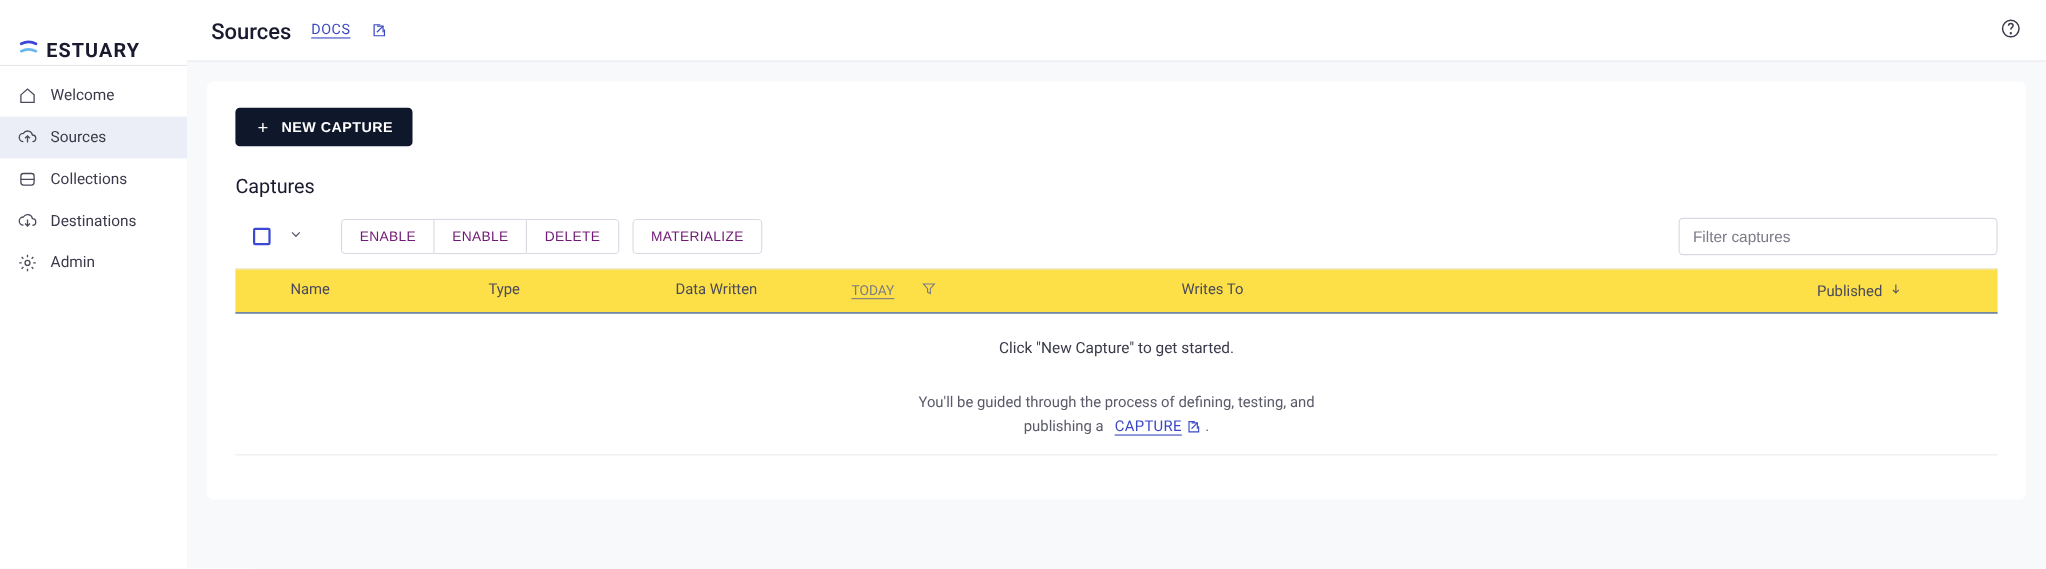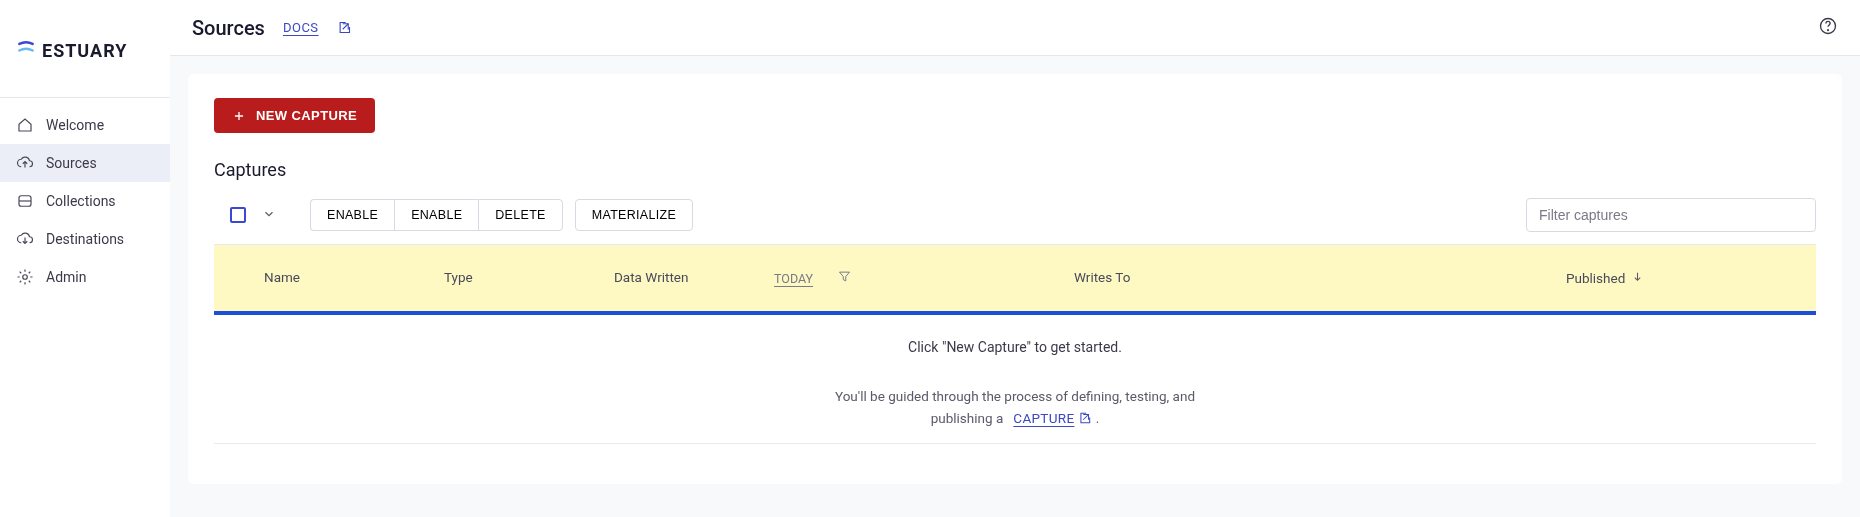--- a/index.html
+++ b/index.html
@@ -20,24 +20,23 @@
     }
     .sidebar-col {
       width: 170px;
       background: #ffffff;
       display: flex;
       flex-direction: column;
     }
     .logo-area {
       height: 60px;
       display: flex;
-      align-items: flex-start;
+      align-items: flex-end;
       padding: 0 16px;
       border-bottom: 1px solid #e5e7eb;
-      margin-top: 38px;
     }
     .logo {
       display: flex;
       align-items: center;
       gap: 6px;
       font-weight: 700;
       font-size: 18px;
       letter-spacing: 1px;
       color: #1a1a2e;
     }
@@ -119,21 +118,21 @@
     .content-area {
       padding: 18px;
       flex: 1;
     }
     .card {
       background: #ffffff;
       border-radius: 6px;
       padding: 24px 26px 40px 26px;
     }
     .new-capture-btn {
-      background: #b91c1c;
+      background: #0f172a;
       color: #ffffff;
       border: none;
       border-radius: 4px;
       padding: 10px 18px;
       font-size: 13px;
       font-weight: 600;
       letter-spacing: 0.4px;
       display: inline-flex;
       align-items: center;
       gap: 10px;
@@ -183,21 +182,21 @@
       stroke: #5a5a6a;
       fill: none;
       stroke-width: 2;
     }
     .btn-group {
       display: inline-flex;
       margin-left: 16px;
     }
     .action-btn {
       background: #ffffff;
-      color: #000000;
+      color: #701a75;
       border: 1px solid #d8dae3;
       padding: 8px 16px;
       font-size: 12.5px;
       font-weight: 500;
       letter-spacing: 0.3px;
       cursor: pointer;
     }
     .btn-group .action-btn:not(:last-child) {
       border-right: none;
     }
@@ -221,24 +220,24 @@
       width: 290px;
       font-size: 14px;
       color: #4a4a5a;
       outline: none;
     }
     .filter-input::placeholder {
       color: #7a7a88;
     }
     .table-header {
       display: flex;
-      background: #fef9c3;
+      background: #fde047;
       border-top: 1px solid #e9eaf0;
-      border-bottom: 4px solid #1d4ed8;
-      padding: 24px 0;
+      border-bottom: 1px solid #1d4ed8;
+      padding: 10px 0;
       font-size: 13.5px;
       color: #4a4a5a;
     }
     .col-checkbox { width: 50px; }
     .col-name { width: 180px; padding-left: 0; }
     .col-type { width: 170px; }
     .col-data { width: 160px; }
     .col-data-filter { display: flex; align-items: center; gap: 24px; width: 300px; }
     .today-link {
       color: #7a7a88;
@@ -248,21 +247,21 @@
       cursor: pointer;
     }
     .funnel-icon svg {
       width: 15px;
       height: 15px;
       stroke: #7a7a88;
       fill: none;
       stroke-width: 1.6;
     }
     .col-writes { flex: 1; }
-    .col-published { width: 250px; display: flex; align-items: center; gap: 6px; }
+    .col-published { width: 250px; display: flex; align-items: center; gap: 6px; justify-content: center; }
     .sort-arrow svg {
       width: 13px;
       height: 13px;
       stroke: #5a5a6a;
       fill: none;
       stroke-width: 2;
     }
     .empty-state {
       text-align: center;
       padding: 24px 0 14px 0;

